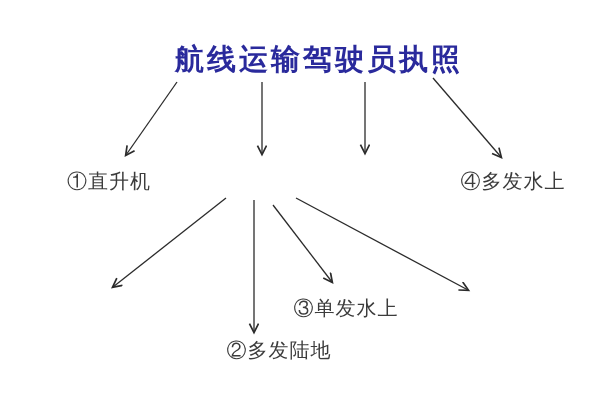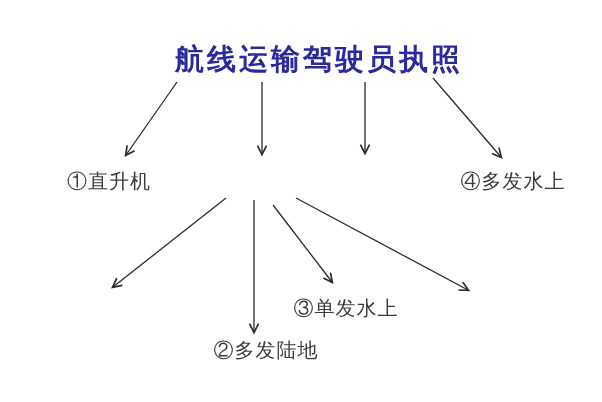--- a/index.html
+++ b/index.html
@@ -34,21 +34,21 @@
   .lvl1{top:168px;}
   .lvl2{top:295px;}
   .lvl2-low{top:337px;}
   .n-helicopter{left:97px;}
   .n-airplane{left:249px;}
   .n-airship{left:361px;}
   .n-tiltrotor{left:501px;}
   .n-sel{left:110px;}
   .n-ses{left:334px;text-align:center;}
   .n-mes{left:483px;}
-  .n-mel{left:254px;}
+  .n-mel{left:267px;}
   line{stroke:var(--arrow-color,#2b2b2b);stroke-width:1.3;}
 </style>
 </head>
 <body>
 
 <div id="canvas" style="--title-color: #2a2a9c; --text-color: #3c3c3c; --arrow-color: #2b2b2b; background: rgb(255, 255, 255);">
 
   <svg id="arrow-layer" viewBox="0 0 602 402" xmlns="http://www.w3.org/2000/svg">
     <defs>
       <marker id="ah" markerWidth="10" markerHeight="9" refX="7" refY="4" orient="auto">

